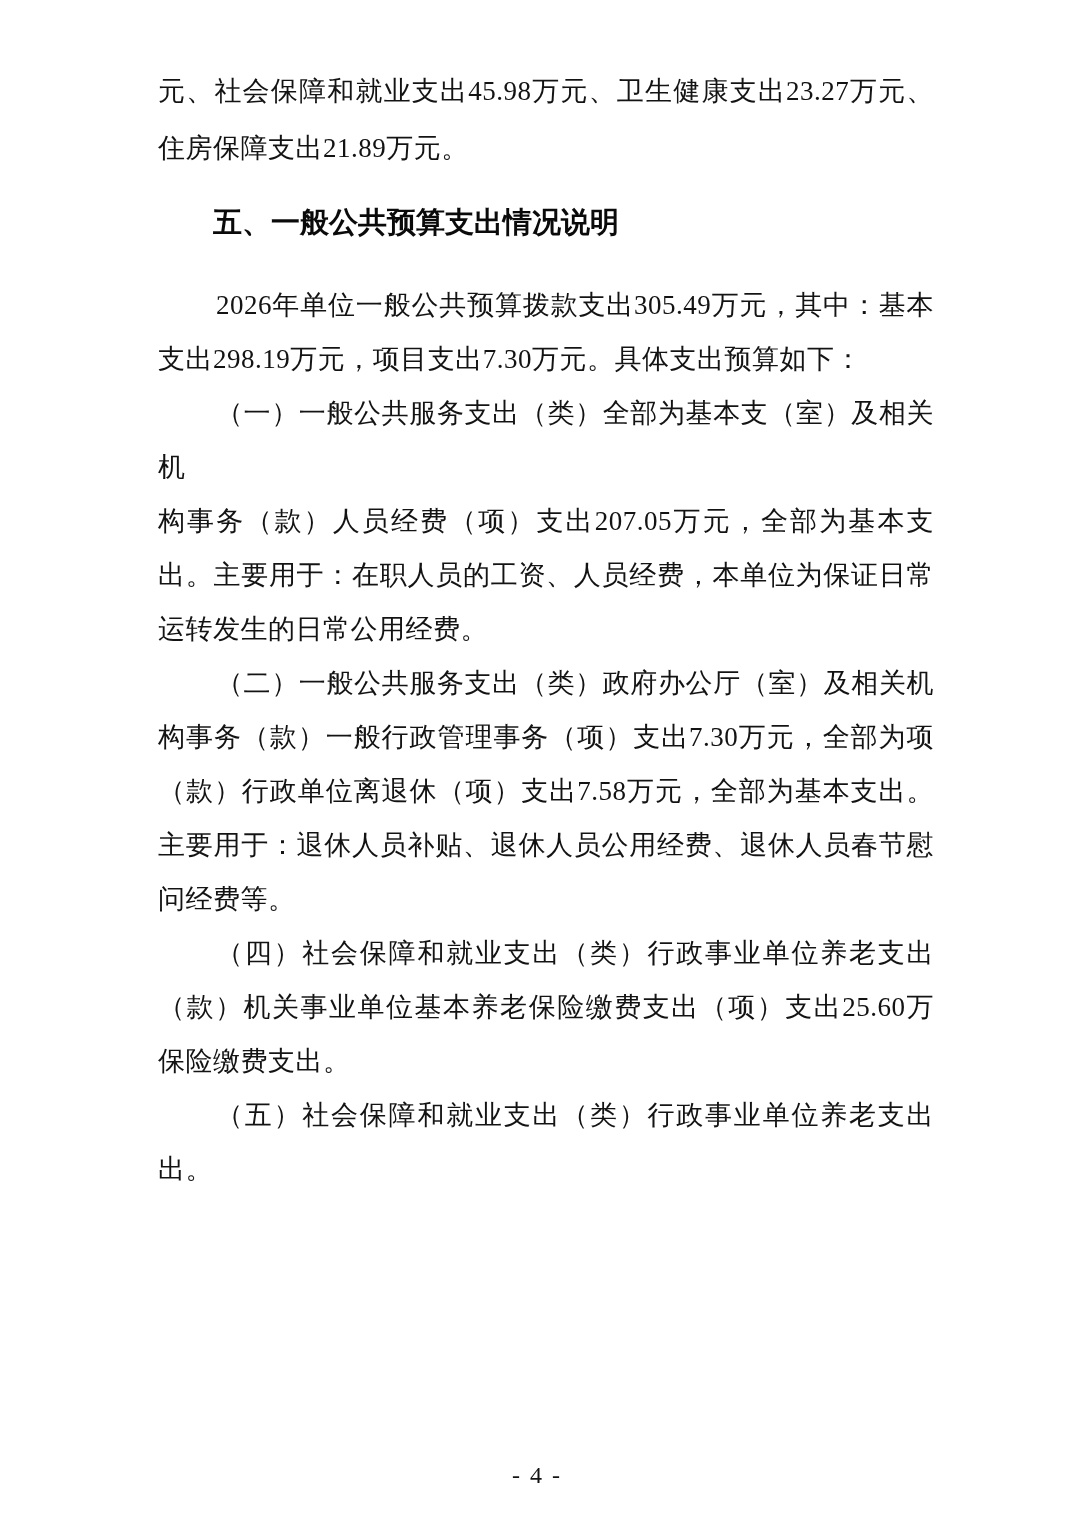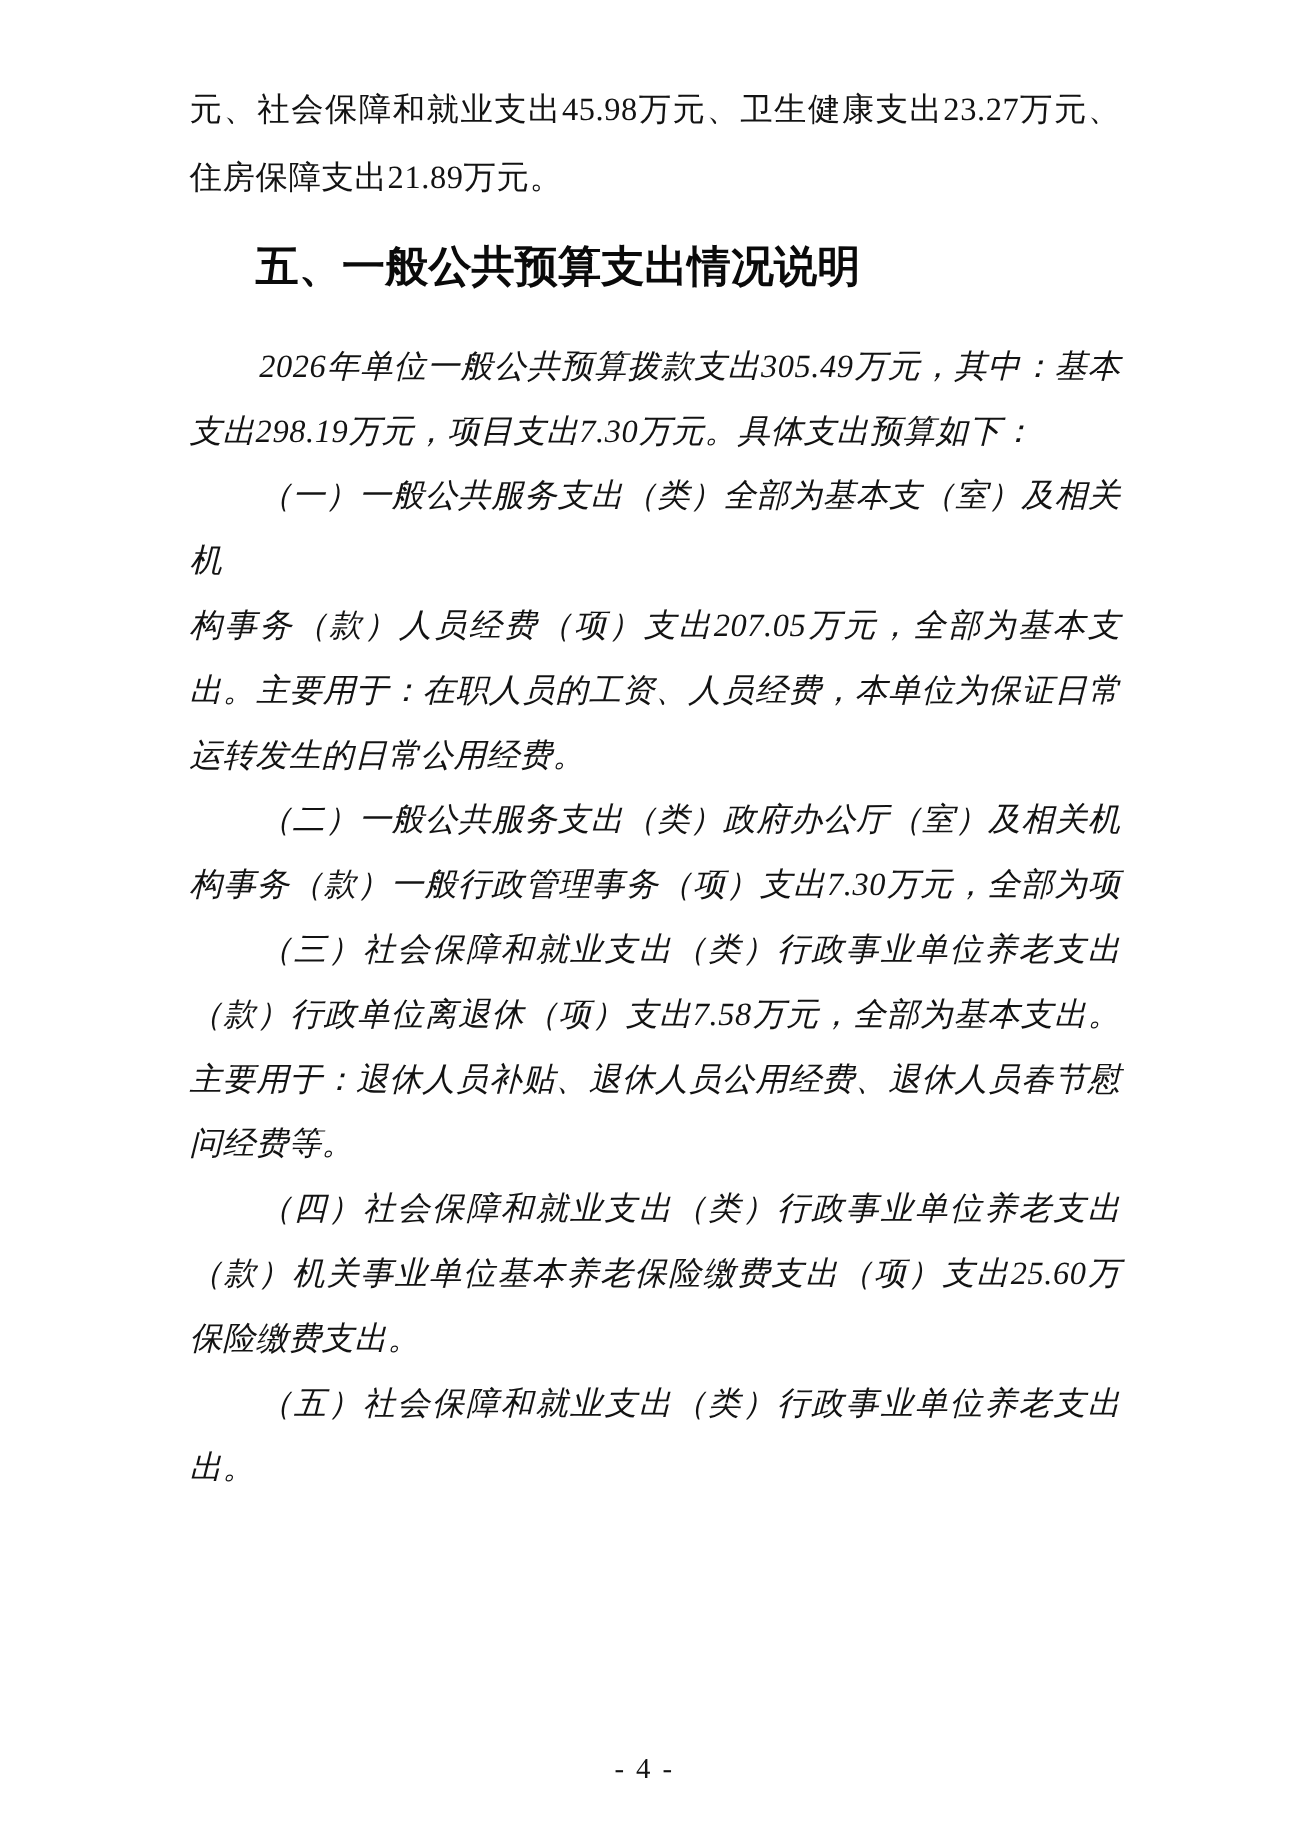--- a/index.html
+++ b/index.html
@@ -37,27 +37,26 @@
     text-align-last: justify;
   }
   .indent {
     text-indent: 58px;
   }
   .heading {
     margin: 25px 0 0 0;
     padding-left: 55px;
     font-family: "Liberation Sans", "DejaVu Sans", sans-serif;
     font-weight: bold;
-    font-size: 36px;
+    font-size: 29px;
     line-height: 40px;
     color: #0a0a0a;
   }
   .body-block {
     margin-top: 36px;
-    font-style: italic;
   }
   .footer {
     position: absolute;
     left: 0;
     right: 0;
     top: 1462px;
     text-align: center;
     font-size: 24px;
     letter-spacing: 2px;
     color: #131313;
@@ -90,21 +89,20 @@
         <div class="line fill">出。主要用于：在职人员的工资、人员经费，本单位为保证日常</div>
         <div class="line">运转发生的日常公用经费。</div>
       </div>
 
       <div>
         <div class="line fill indent">（二）一般公共服务支出（类）政府办公厅（室）及相关机</div>
         <div class="line fill">构事务（款）一般行政管理事务（项）支出7.30万元，全部为项</div>
       </div>
 
       <div>
-        <div class="line fill indent">（三）社会保障和就业支出（类）行政事业单位养老支出</div>
         <div class="line fill">（款）行政单位离退休（项）支出7.58万元，全部为基本支出。</div>
         <div class="line fill">主要用于：退休人员补贴、退休人员公用经费、退休人员春节慰</div>
         <div class="line">问经费等。</div>
       </div>
 
       <div>
         <div class="line fill indent">（四）社会保障和就业支出（类）行政事业单位养老支出</div>
         <div class="line fill">（款）机关事业单位基本养老保险缴费支出（项）支出25.60万</div>
         <div class="line">保险缴费支出。</div>
       </div>

